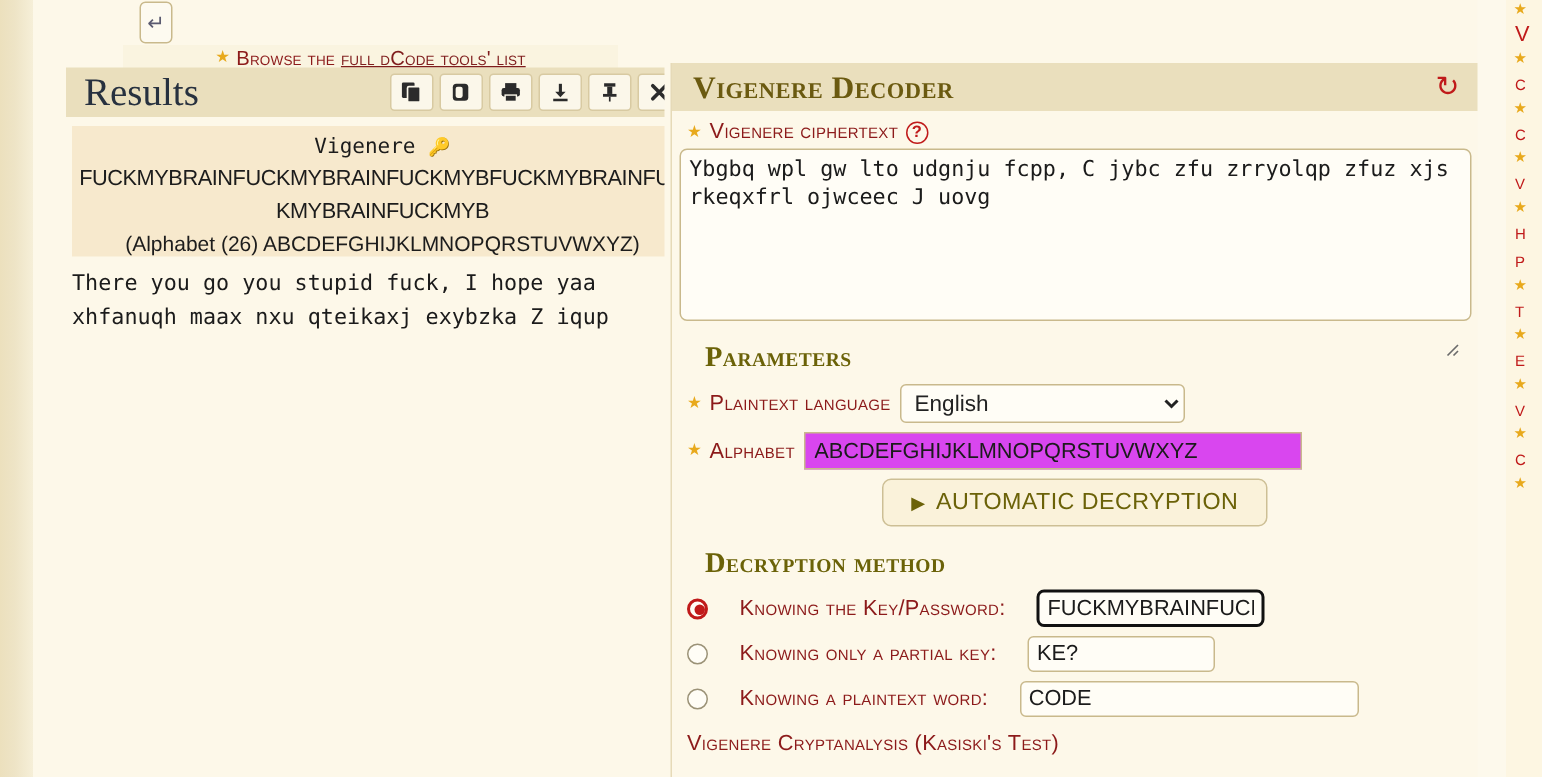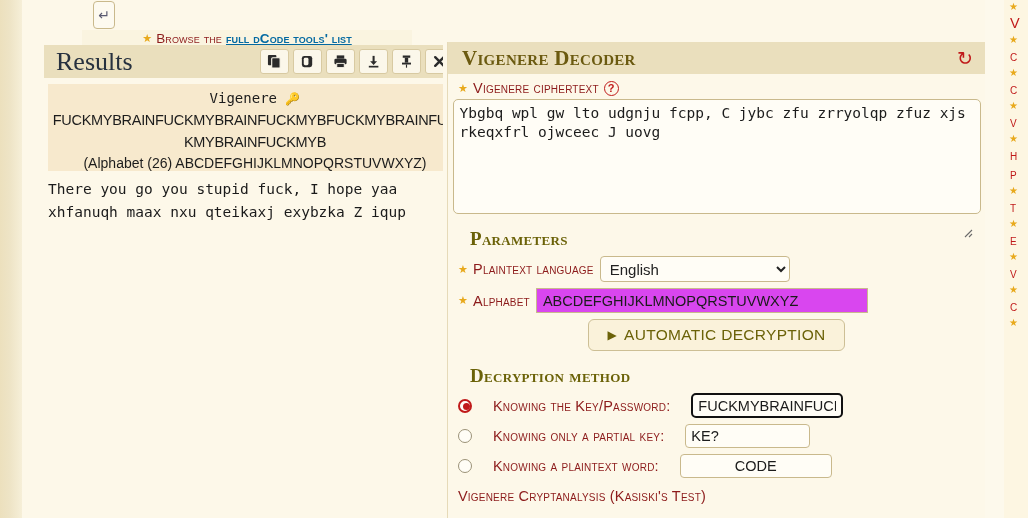--- a/index.html
+++ b/index.html
@@ -65,21 +65,21 @@
     background: #faf4e0;
     display: flex; align-items: center; justify-content: center;
     gap: 4px;
     font-variant: small-caps;
     font-size: 13.5px;
     letter-spacing: .1px;
     color: #8c1a1a;
     white-space: nowrap;
   }
   .star { color: #e8a91c; font-size: 11px; line-height: 1; }
-  .browse-link { color: #0369a1; text-decoration: underline; font-weight: bold; }
+  .browse-link { color: #7f1d1d; text-decoration: underline; }
 
   .results-bar {
     position: absolute; left: 22px; top: 45px; width: 422px; height: 33px;
     background: #eadfbd;
     display: flex; align-items: center;
   }
   .results-title {
     margin-left: 12px;
     font-family: "Liberation Serif", serif;
     font-size: 26px;
@@ -300,21 +300,21 @@
   }
   .m-input.focused {
     border: 2px solid #111;
     border-radius: 5px;
     height: 25px;
     caret-color: #111;
   }
   .w-key { width: 152px; }
   .w-len { width: 46px; }
   .w-part { width: 125px; }
-  .w-word { width: 152px; text-align: center; }
+  .w-word { width: 226px; }
 
   
   .far-right {
     position: absolute; left: 1004px; top: 0; width: 24px; height: 518px;
     background: #fdf6e2;
     overflow: hidden;
     padding-left: 2px;
   }
   .fr-item {
     display: flex; flex-direction: column;

